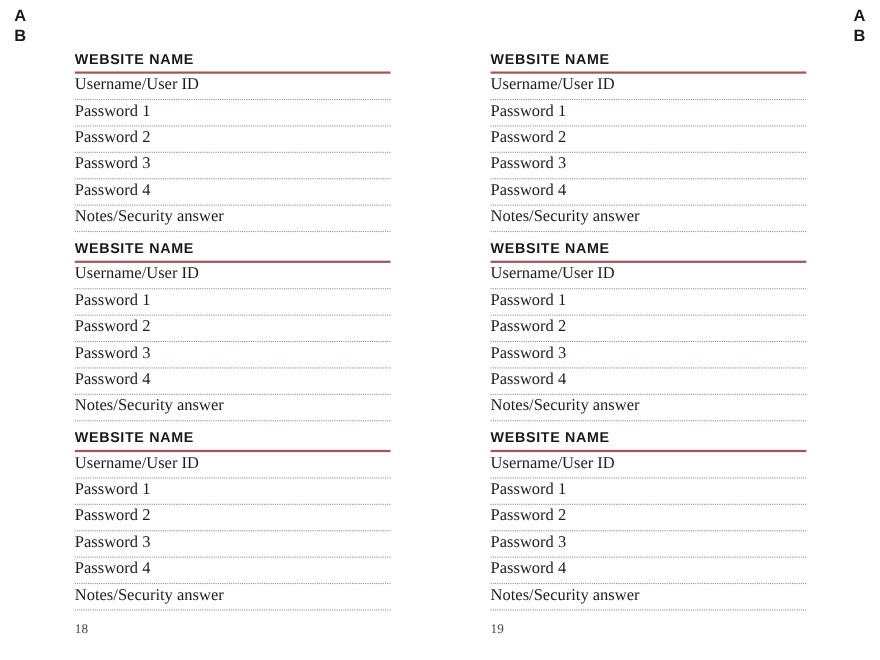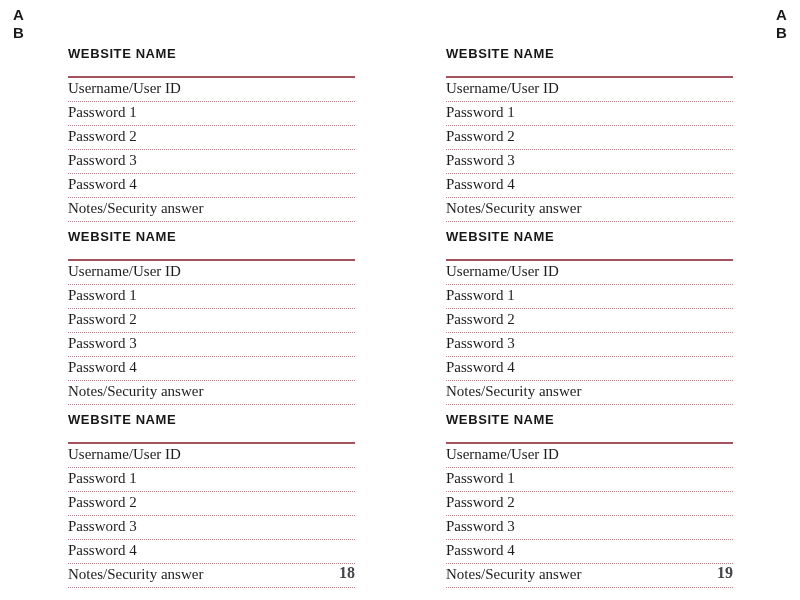--- a/index.html
+++ b/index.html
@@ -32,39 +32,39 @@
   
   .page { position: absolute; top: 46px; width: 287px; height: 554px; }
   .page.left  { left: 68px; }
   .page.right { left: 446px; }
 
   .block { margin-bottom: 7px; }
   .block-title {
     font-family: "Liberation Sans", sans-serif;
     font-weight: 700; font-size: 13px; line-height: 15px;
     letter-spacing: .6px; color: #181818;
-    padding-bottom: 15px;
+    padding-bottom: 4px;
     border-bottom: 2px solid var(--accent);
   }
   .row {
     height: 24px;
     display: flex; align-items: center;
     padding-bottom: 2px;
     border-bottom: 1px dotted var(--dotted);
   }
   .row .label {
     font-family: "Liberation Serif", serif;
     font-size: 15px; line-height: 17px; color: var(--text);
   }
 
   .page-number {
     position: absolute; top: 518px; left: 0; width: 100%;
-    text-align: right;
+    text-align: left;
     font-family: "Liberation Serif", serif;
-    font-size: 16px; color: var(--pagenum); font-weight: bold;
+    font-size: 12px; color: var(--pagenum);
   }
 </style>
 </head>
 <body>
 
 <div class="spread">
 
   <div class="tab-letters left">
     <span class="tab-letter">A</span>
     <span class="tab-letter">B</span>

